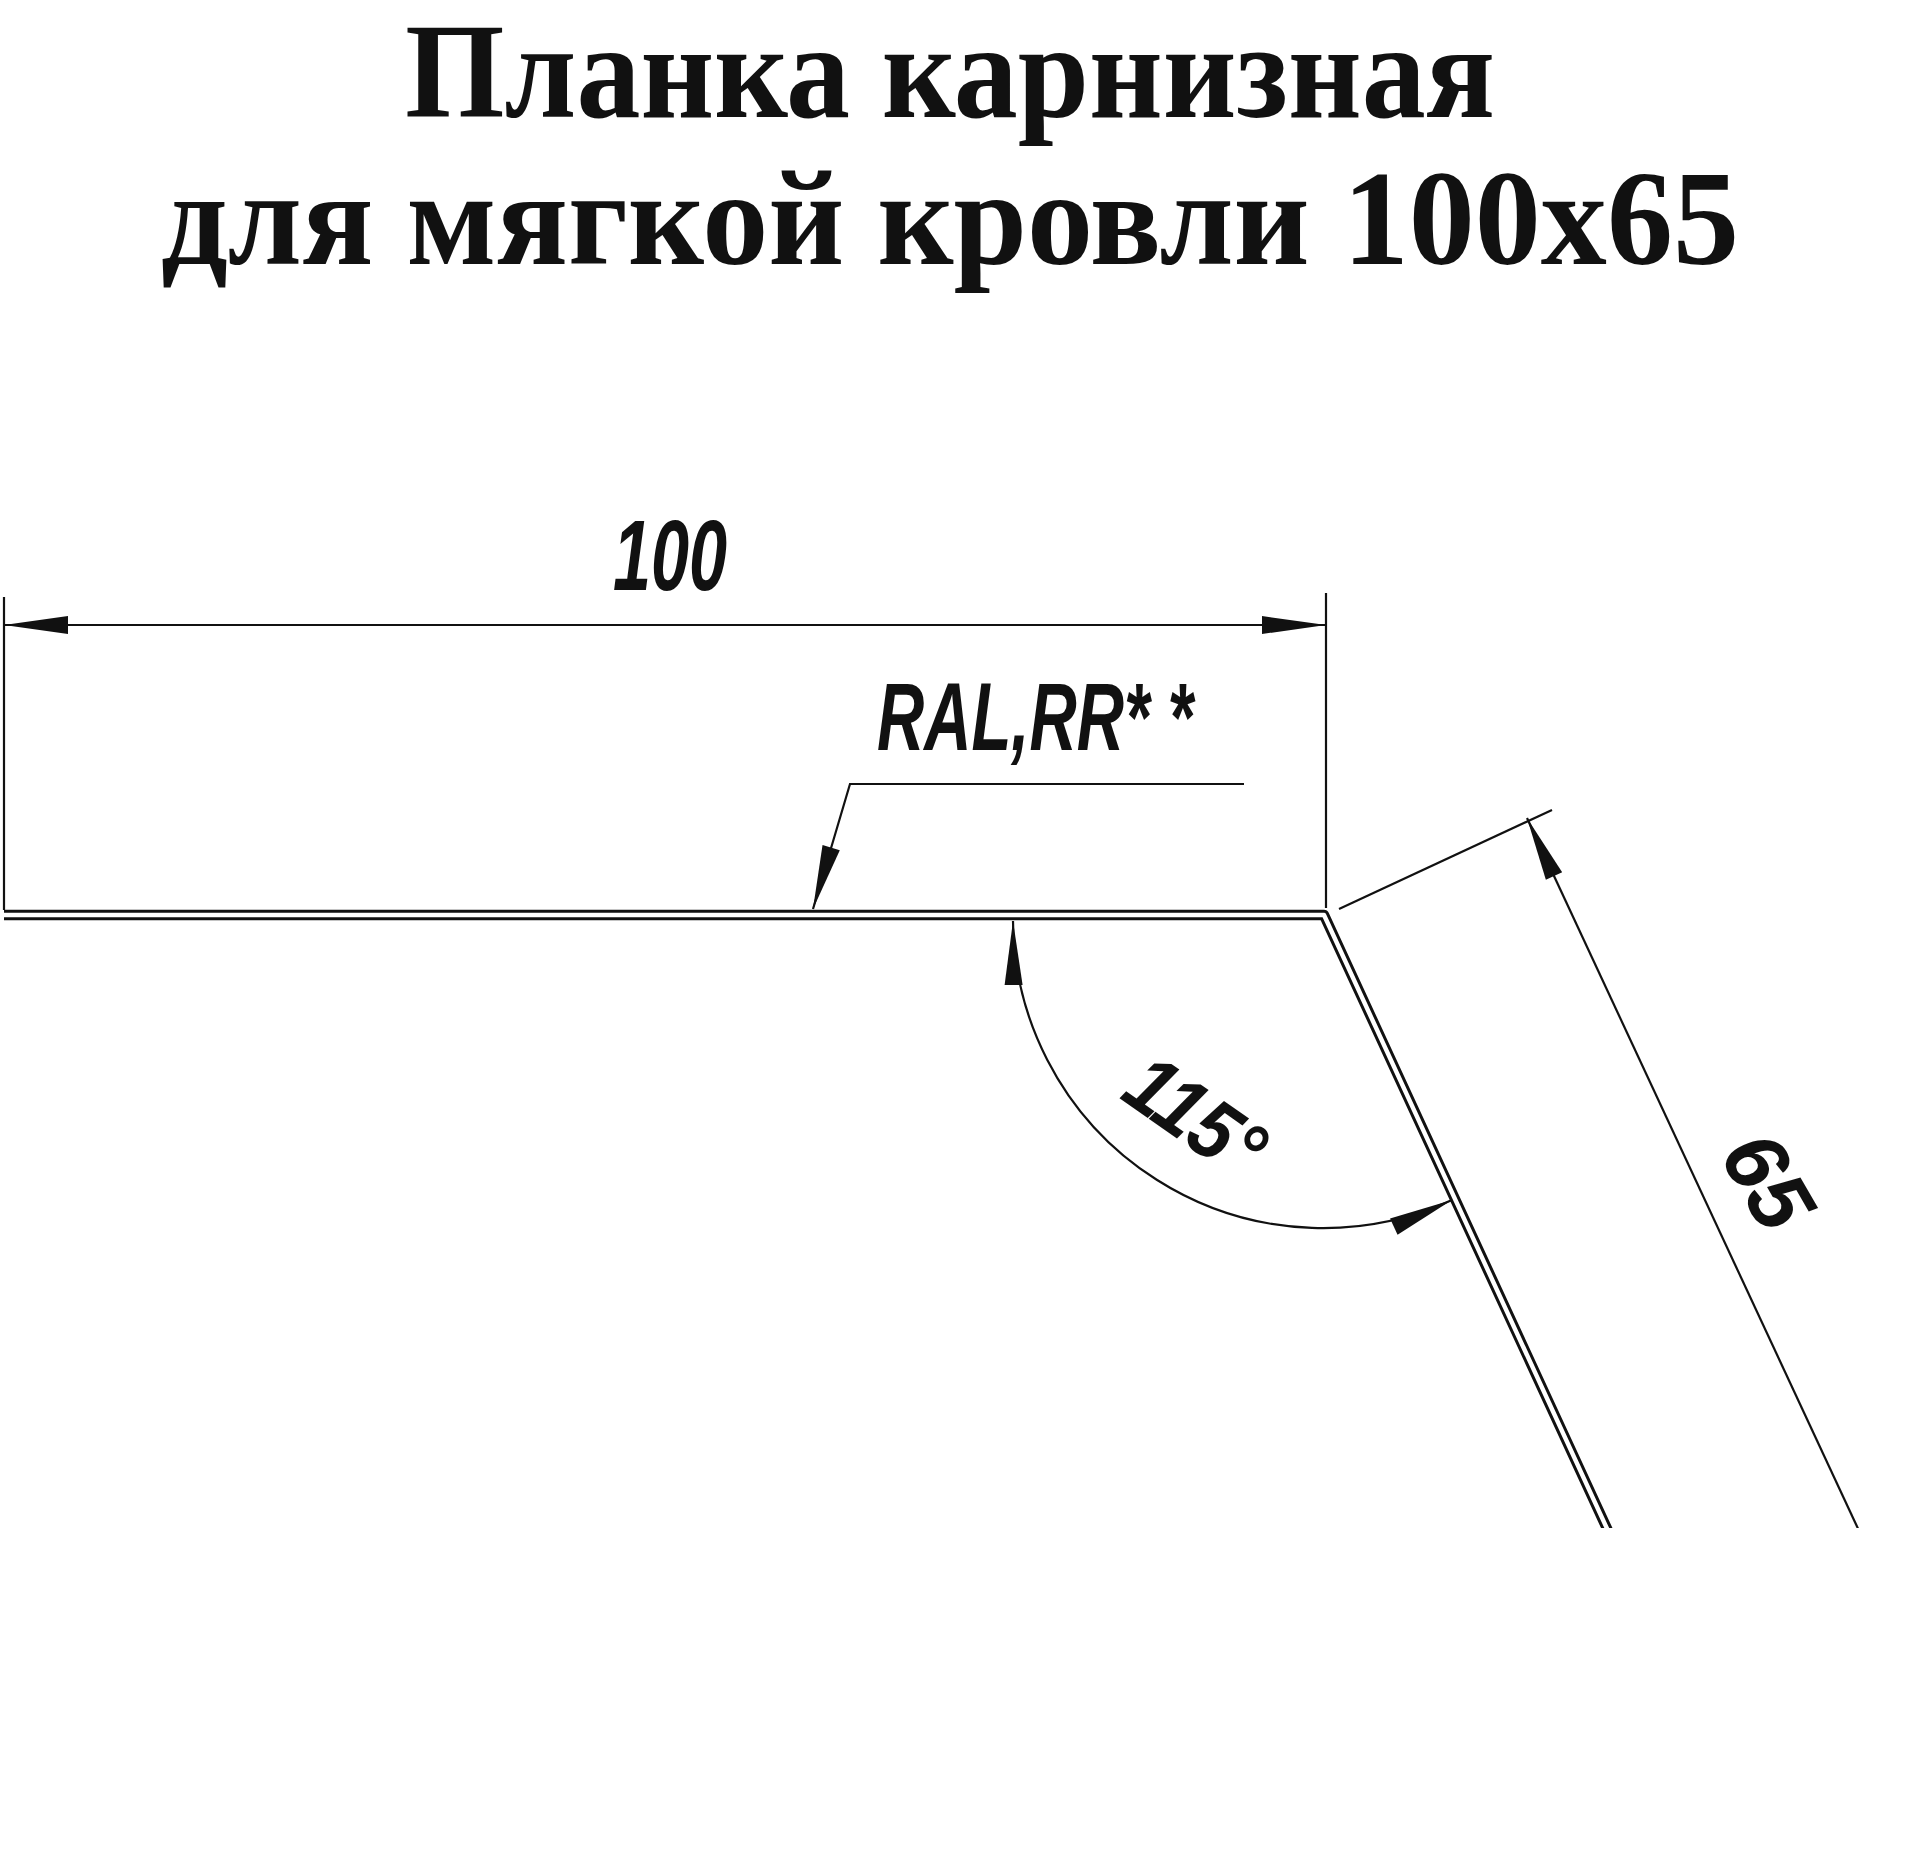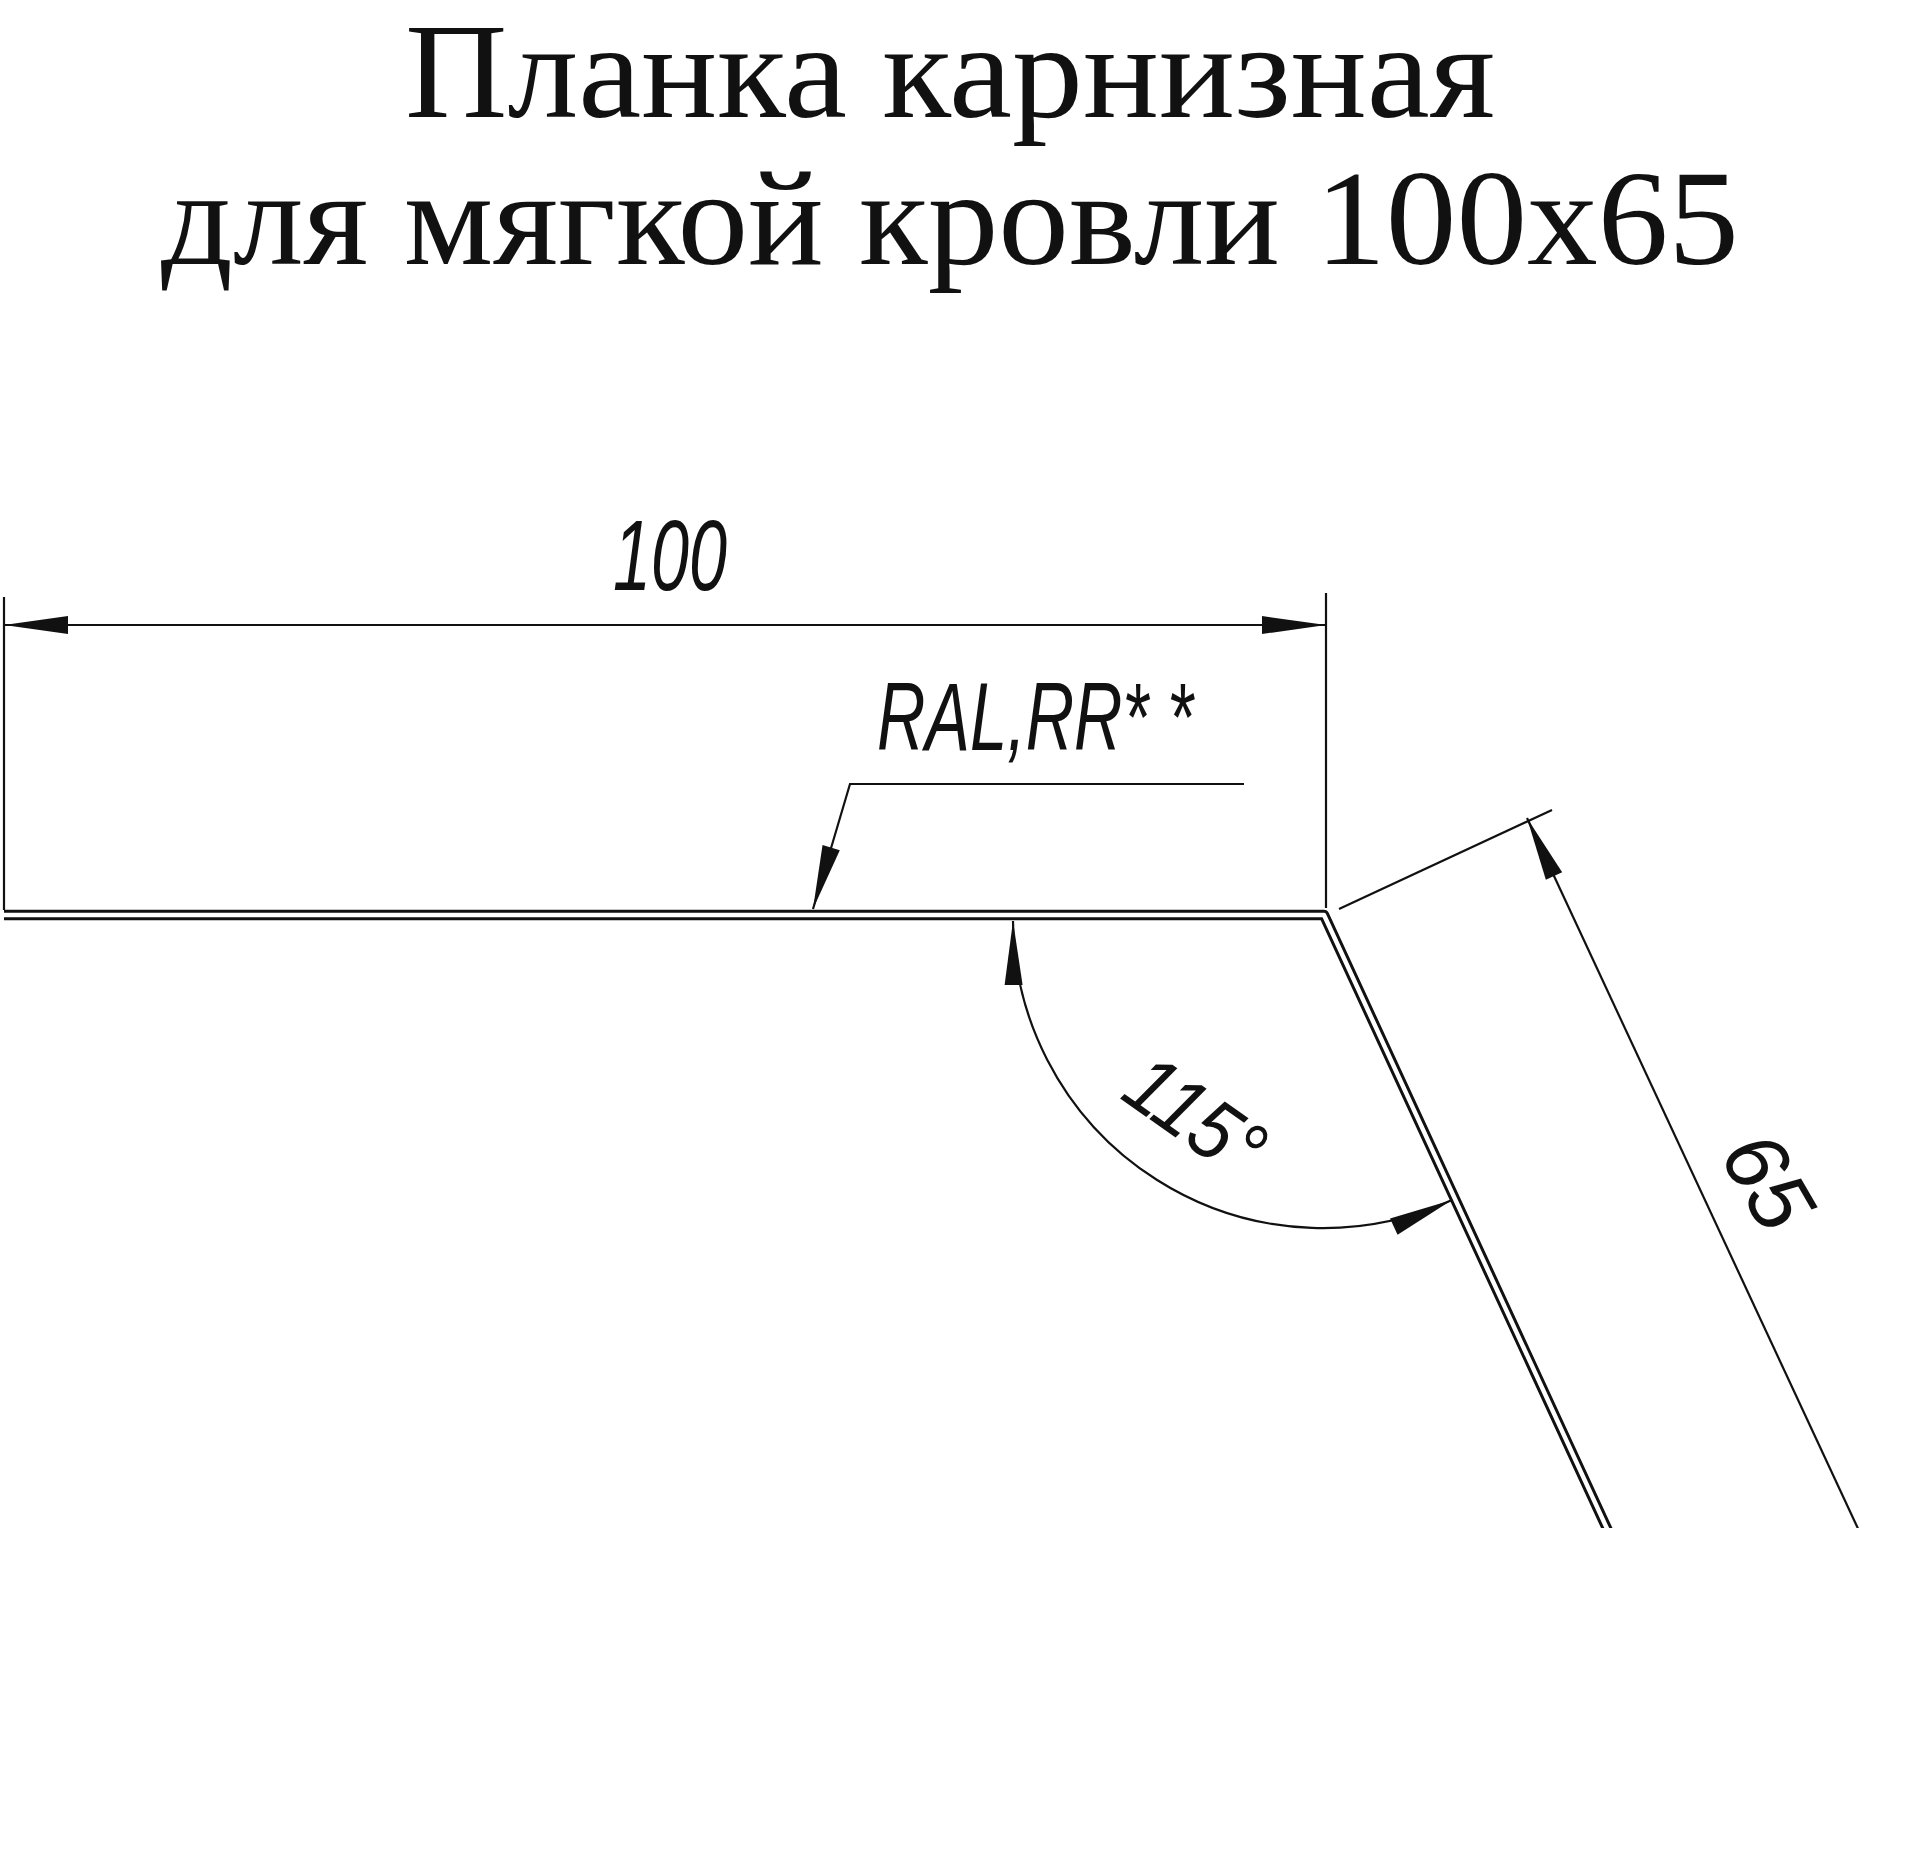--- a/index.html
+++ b/index.html
@@ -6,20 +6,21 @@
     margin: 0;
     padding: 0;
     background: #ffffff;
   }
   .page {
     position: relative;
     width: 1920px;
     height: 1528px;
     background: #ffffff;
     overflow: hidden;
+    font-weight: bold;
   }
   svg { display: block; }
   .title-text {
     font-family: "Liberation Serif", "DejaVu Serif", serif;
     fill: #111111;
   }
   .dim-text {
     font-family: "Liberation Sans", "DejaVu Sans", sans-serif;
     font-style: italic;
     fill: #111111;

